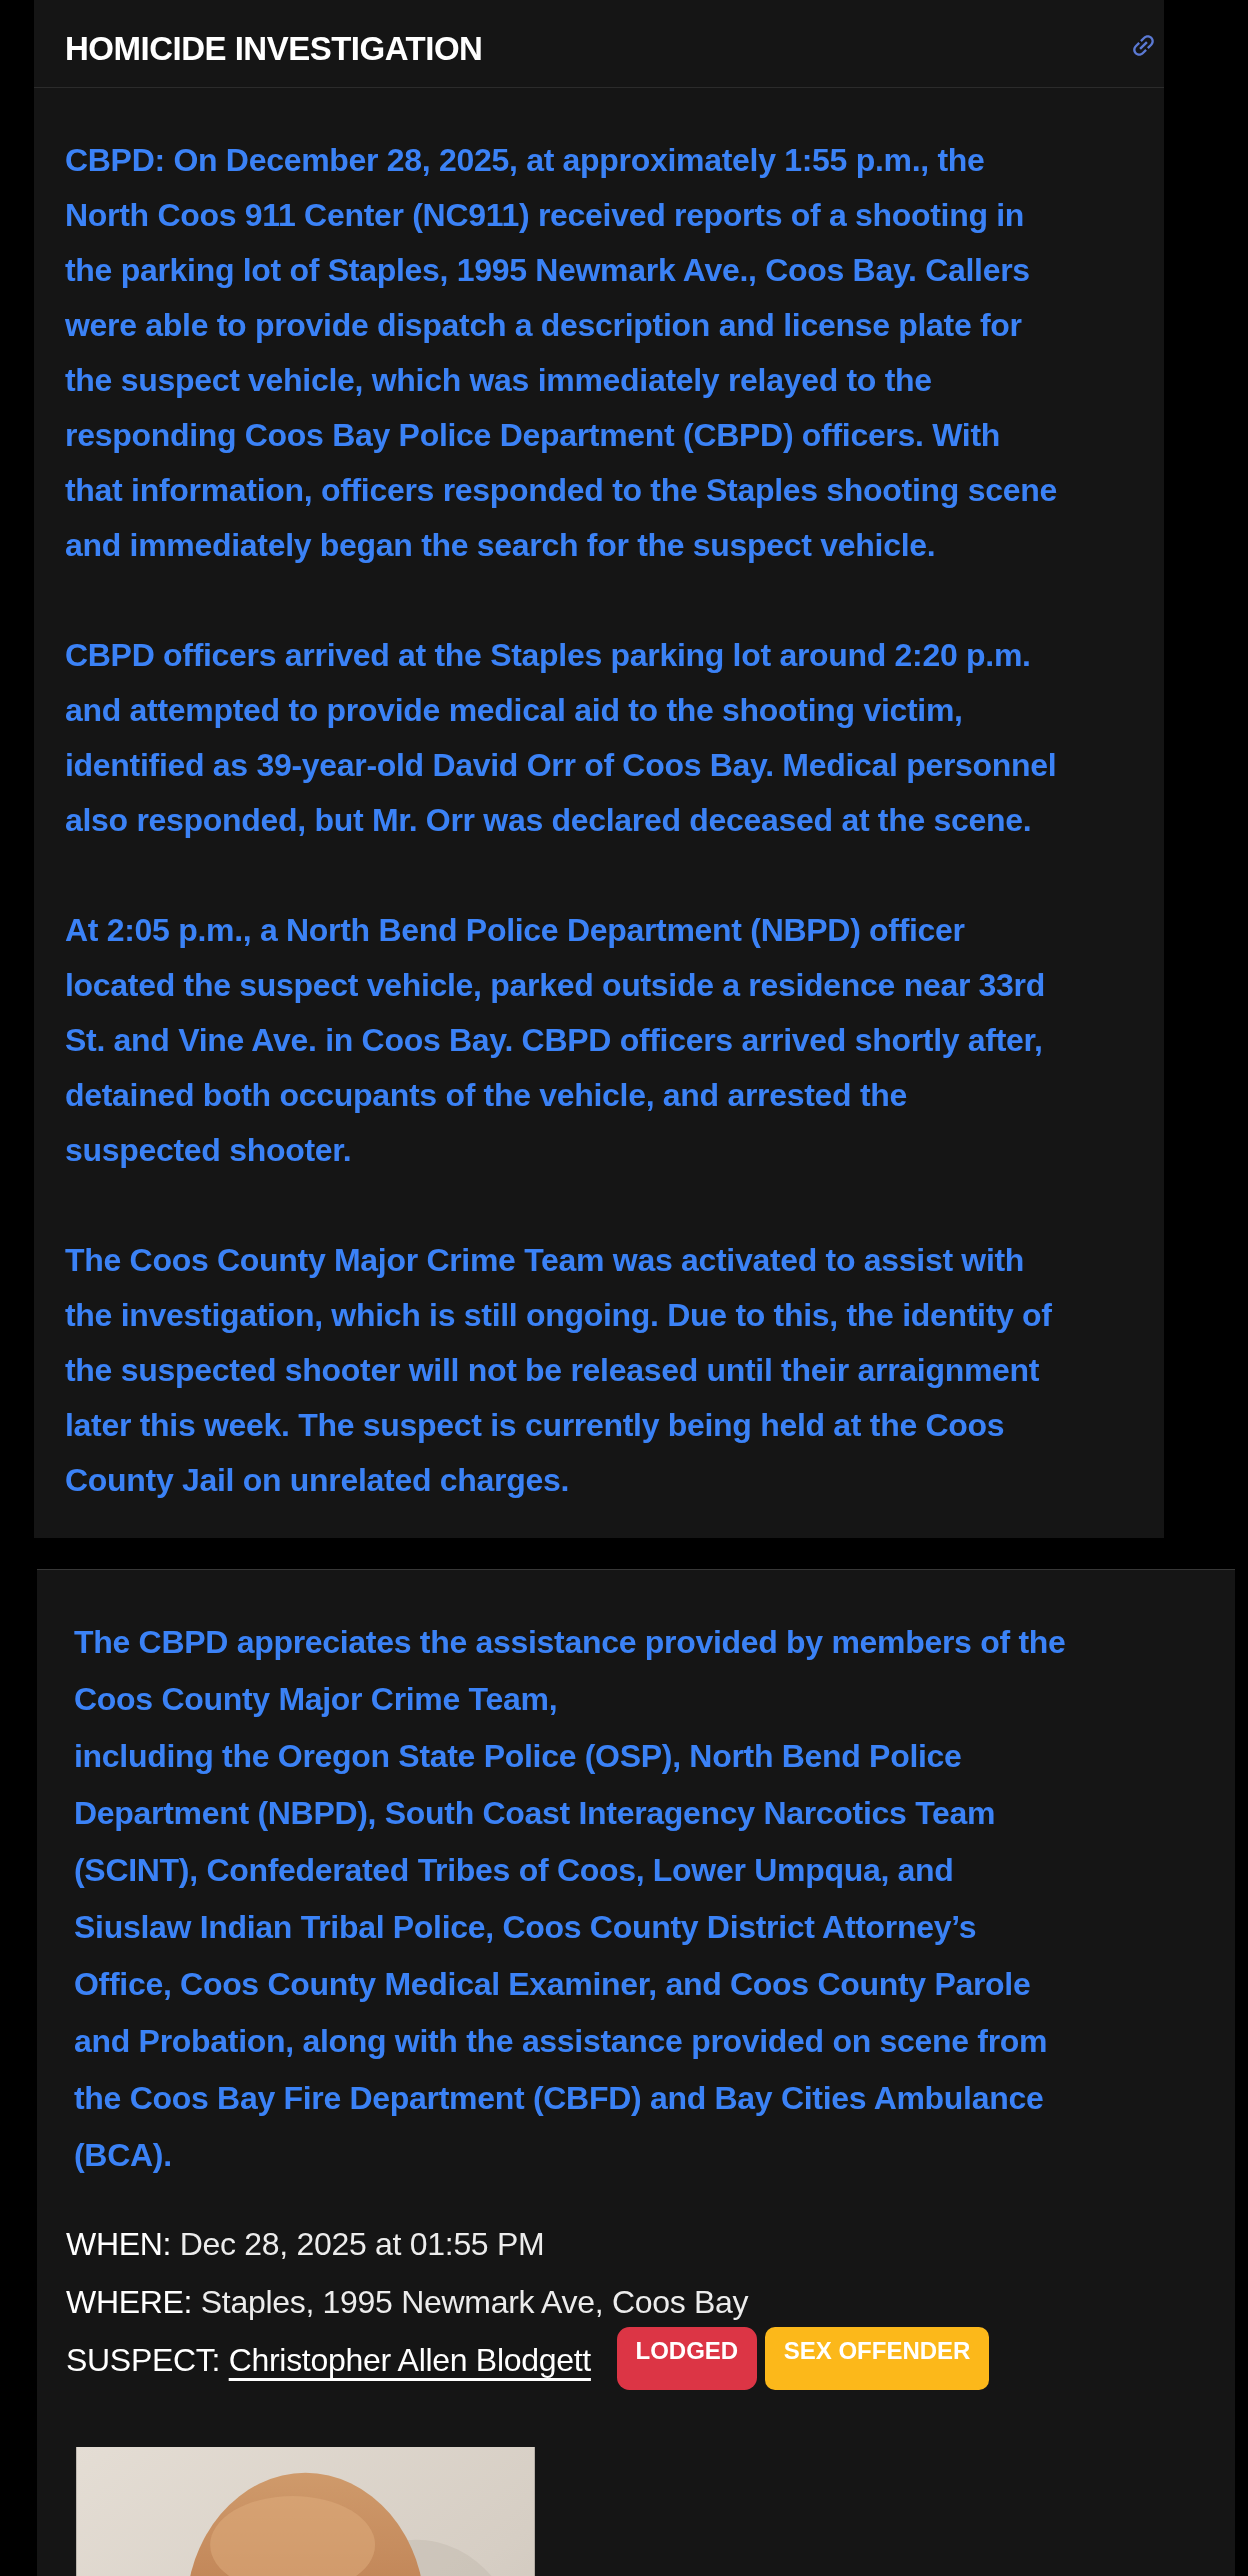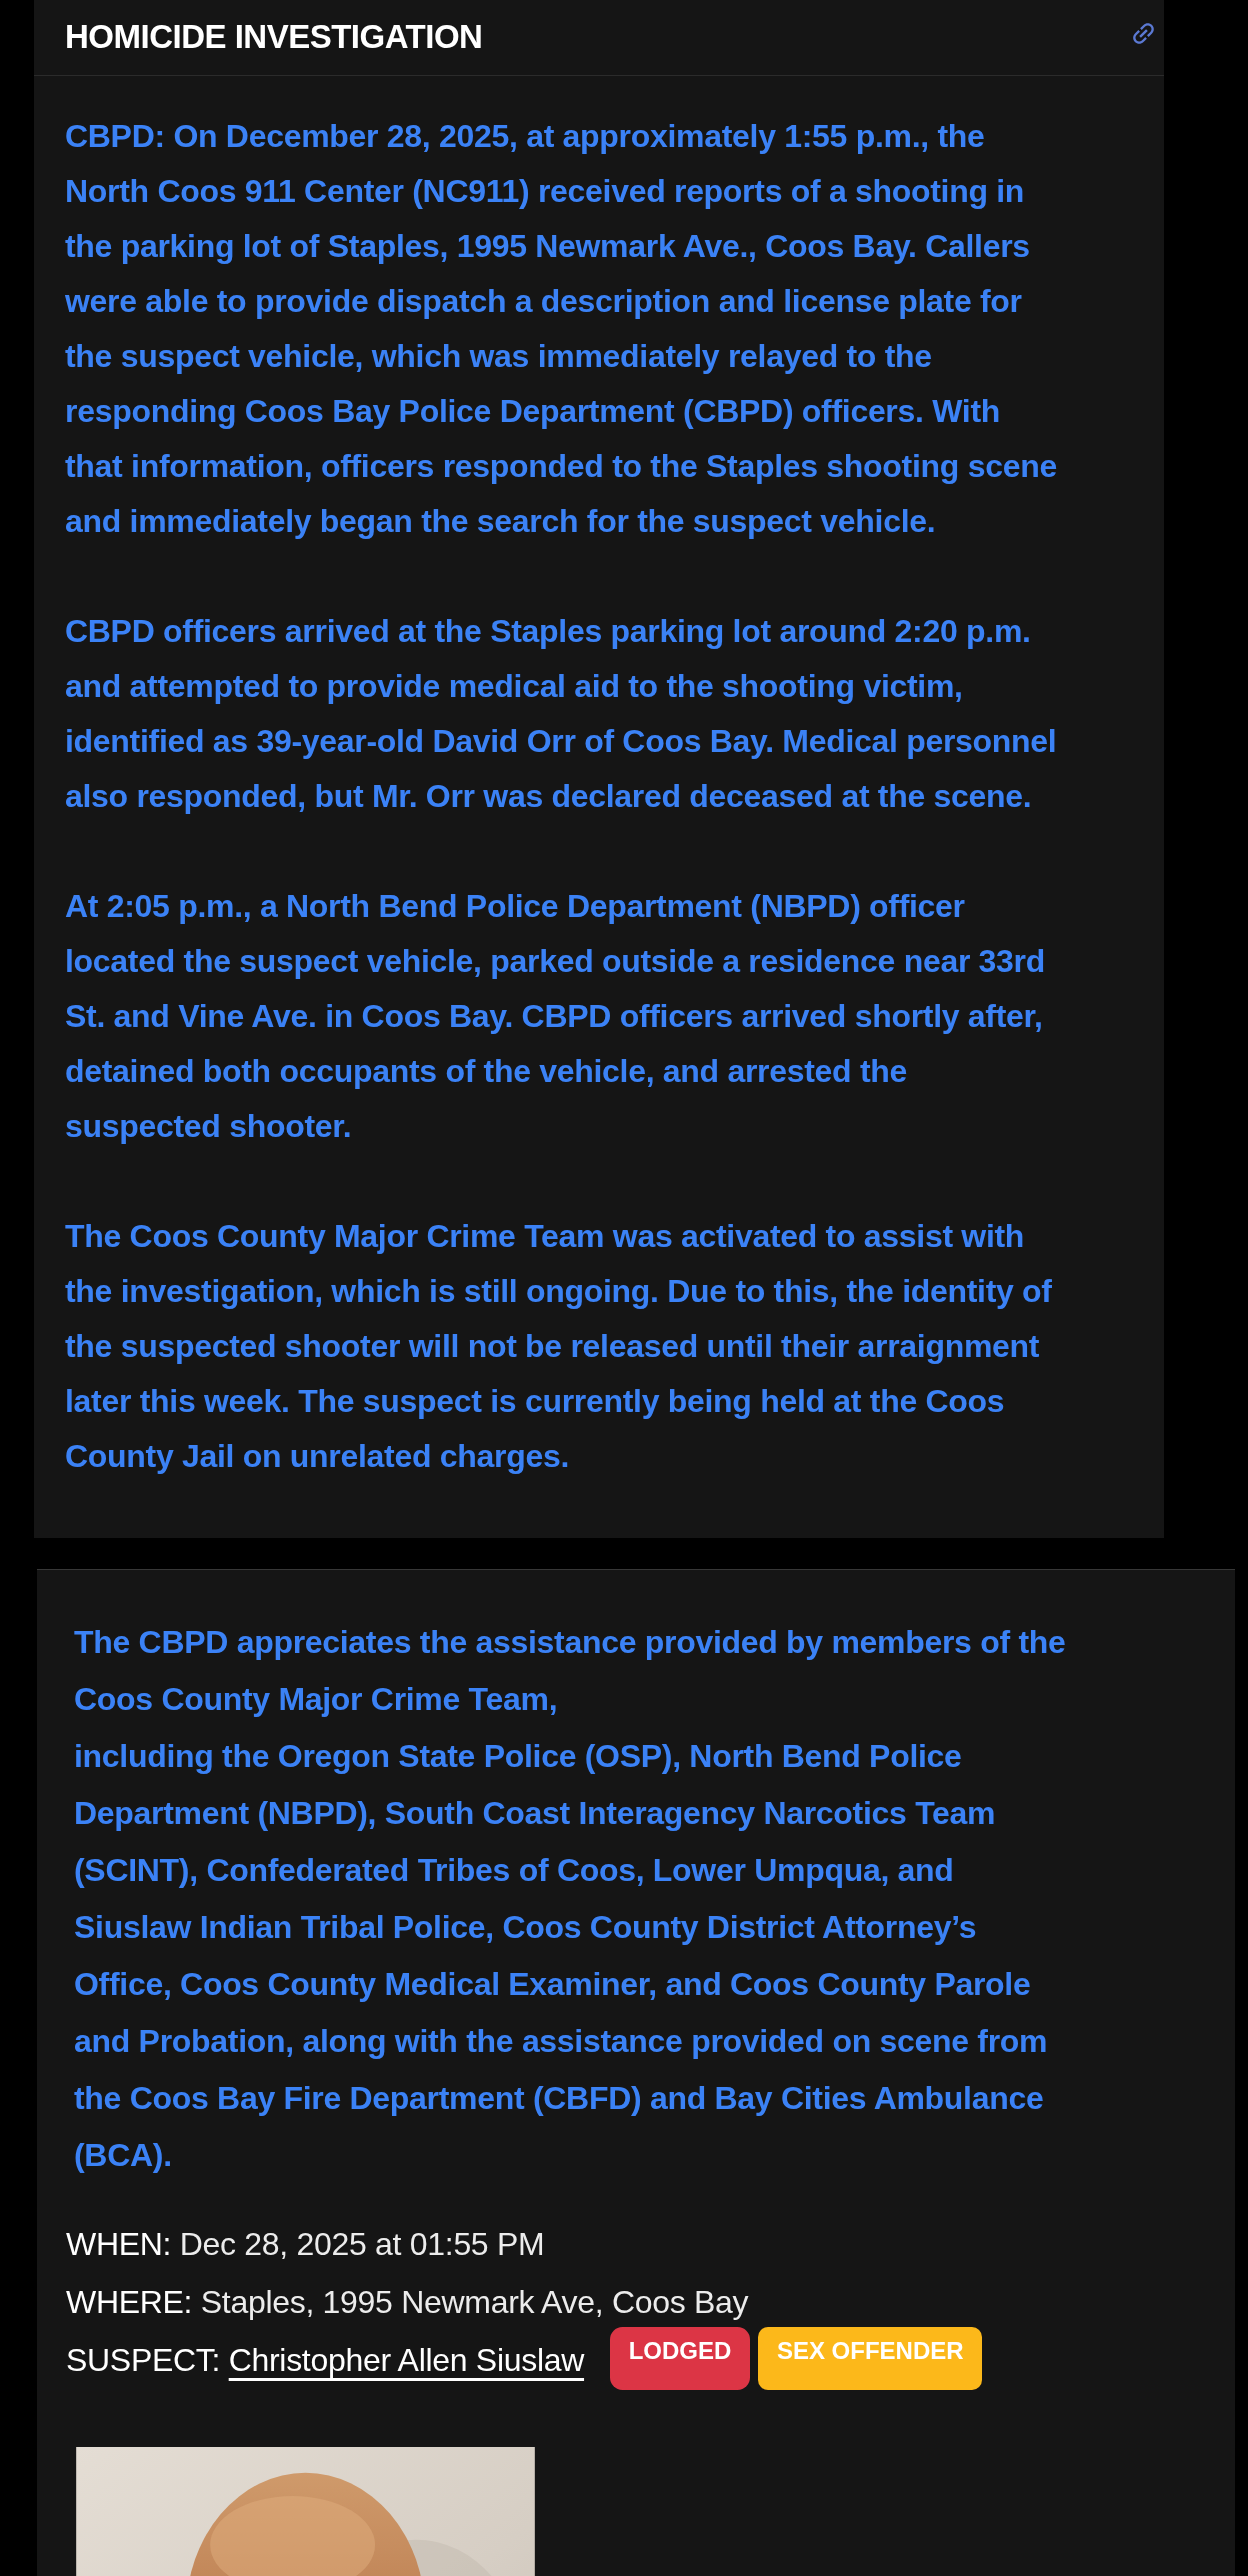--- a/index.html
+++ b/index.html
@@ -5,21 +5,21 @@
   html,body{margin:0;padding:0;background:#000;}
   body{
     width:1249px;height:2932px;position:relative;overflow:hidden;
     font-family:"Liberation Sans","DejaVu Sans",sans-serif;
     -webkit-font-smoothing:antialiased;
   }
   .card{position:absolute;background:#151515;box-sizing:border-box;}
   .card-report{left:34px;top:0;width:1130px;height:1538px;padding:0 31px;}
   .card-summary{left:37px;top:1569px;width:1198px;height:1311px;padding:0 29px;border-top:1.5px solid #373737;}
 
-  .card-header{position:relative;height:76px;margin:0 -31px;padding:0 31px;}
+  .card-header{position:relative;height:76px;margin:12px -31px;padding:0 31px;}
   .page-title{
     position:absolute;left:31px;top:17.5px;margin:0;
     font-size:33px;line-height:37px;font-weight:700;color:#ffffff;letter-spacing:-0.5px;
   }
   .link-btn{
     position:absolute;right:6.2px;top:18.5px;width:29px;height:29px;
     background:none;border:none;padding:0;cursor:pointer;color:#5b79d3;
   }
   .link-btn svg{width:29px;height:29px;display:block;}
   .header-divider{
@@ -121,21 +121,21 @@
 
   <div class="meta-block">
     <div class="meta-row">
       <span class="meta-label">WHEN:</span><span class="meta-value"> Dec 28, 2025 at 01:55 PM</span>
     </div>
     <div class="meta-row">
       <span class="meta-label">WHERE:</span><span class="meta-value"> Staples, 1995 Newmark Ave, Coos Bay</span>
     </div>
     <div class="meta-row">
       <span class="meta-label">SUSPECT:</span>
-      <span class="suspect-link">Christopher Allen Siuslaw</span>
+      <span class="suspect-link">Christopher Allen Blodgett</span>
       <span class="badge badge-lodged" style="background-color: rgb(220, 53, 69);">LODGED</span>
       <span class="badge badge-sex" style="background-color: rgb(252, 184, 26);">SEX OFFENDER</span>
     </div>
   </div>
 
   <button class="mugshot" aria-label="Suspect mugshot photo">
     <svg viewBox="0 0 890 718" aria-hidden="true">
       <defs>
         <linearGradient id="wallGrad" x1="0" y1="0" x2="1" y2="1">
           <stop offset="0" stop-color="#e4ddd4"></stop>

